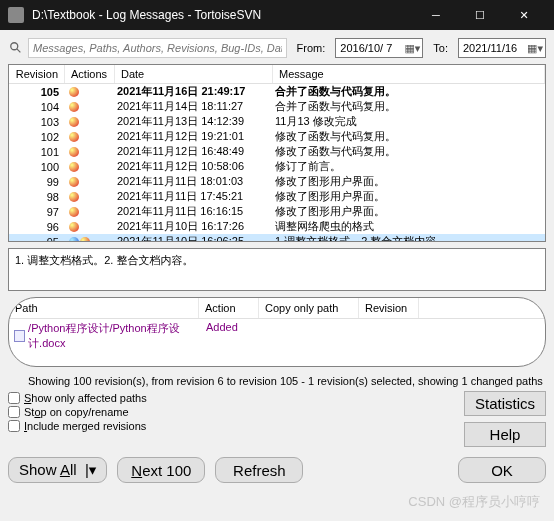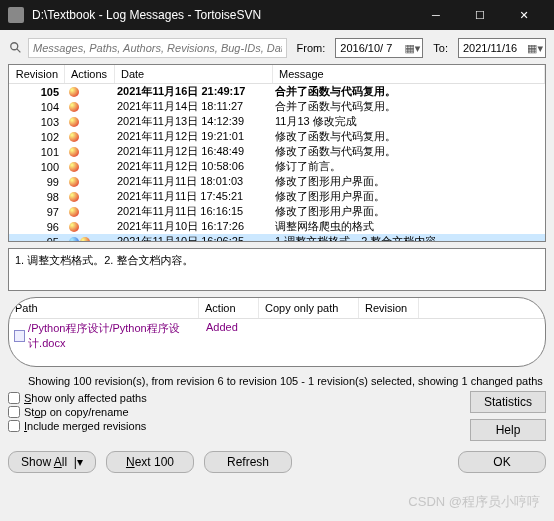--- a/index.html
+++ b/index.html
@@ -42,21 +42,21 @@
 .path-row .pcol-path { color: #800080; display:flex; align-items:center; gap:3px; padding-left:4px;}
 .path-row .pcol-action { color: #800080; padding-left:6px;}
 .file-icon { width:12px; height:12px; border:1px solid #88c; background:#eef; display:inline-block;}
 .status-text { font-size: 11px; padding: 8px 0 4px 0; margin-left: 20px; }
 .checks { display:flex; }
 .checks-left { flex:1; }
 .check-row { display: flex; align-items: center; gap: 4px; font-size: 11px; padding: 1px 0; }
 .check-row input { width:12px; height:12px;}
 .check-row .ul { text-decoration: underline; }
 .side-btns { display:flex; flex-direction:column; gap:6px; }
-.btn { border: 1px solid #adadad; background: #e1e1e1; padding: 3px 10px; font-size: 12px; min-width: 76px; text-align:center; cursor:pointer; }
+.btn { border: 1px solid #adadad; background: #e1e1e1; padding: 3px 10px; font-size: 15px; min-width: 76px; text-align:center; cursor:pointer; }
 .bottom-btns { display: flex; gap: 10px; padding-top: 10px; }
 .bottom-btns .btn { min-width: 88px; border-radius: 9px; }
 .watermark { position: absolute; right: 14px; bottom: 10px; color: rgba(180,180,180,0.7); font-size: 13px; pointer-events:none; font-family: sans-serif;}
 ::-webkit-scrollbar { width: 16px; }
 ::-webkit-scrollbar-track { background: #f0f0f0; }
 ::-webkit-scrollbar-thumb { background: #c0c0c0; border: 1px solid #a0a0a0;}
 </style>
 </head>
 <body>
 

